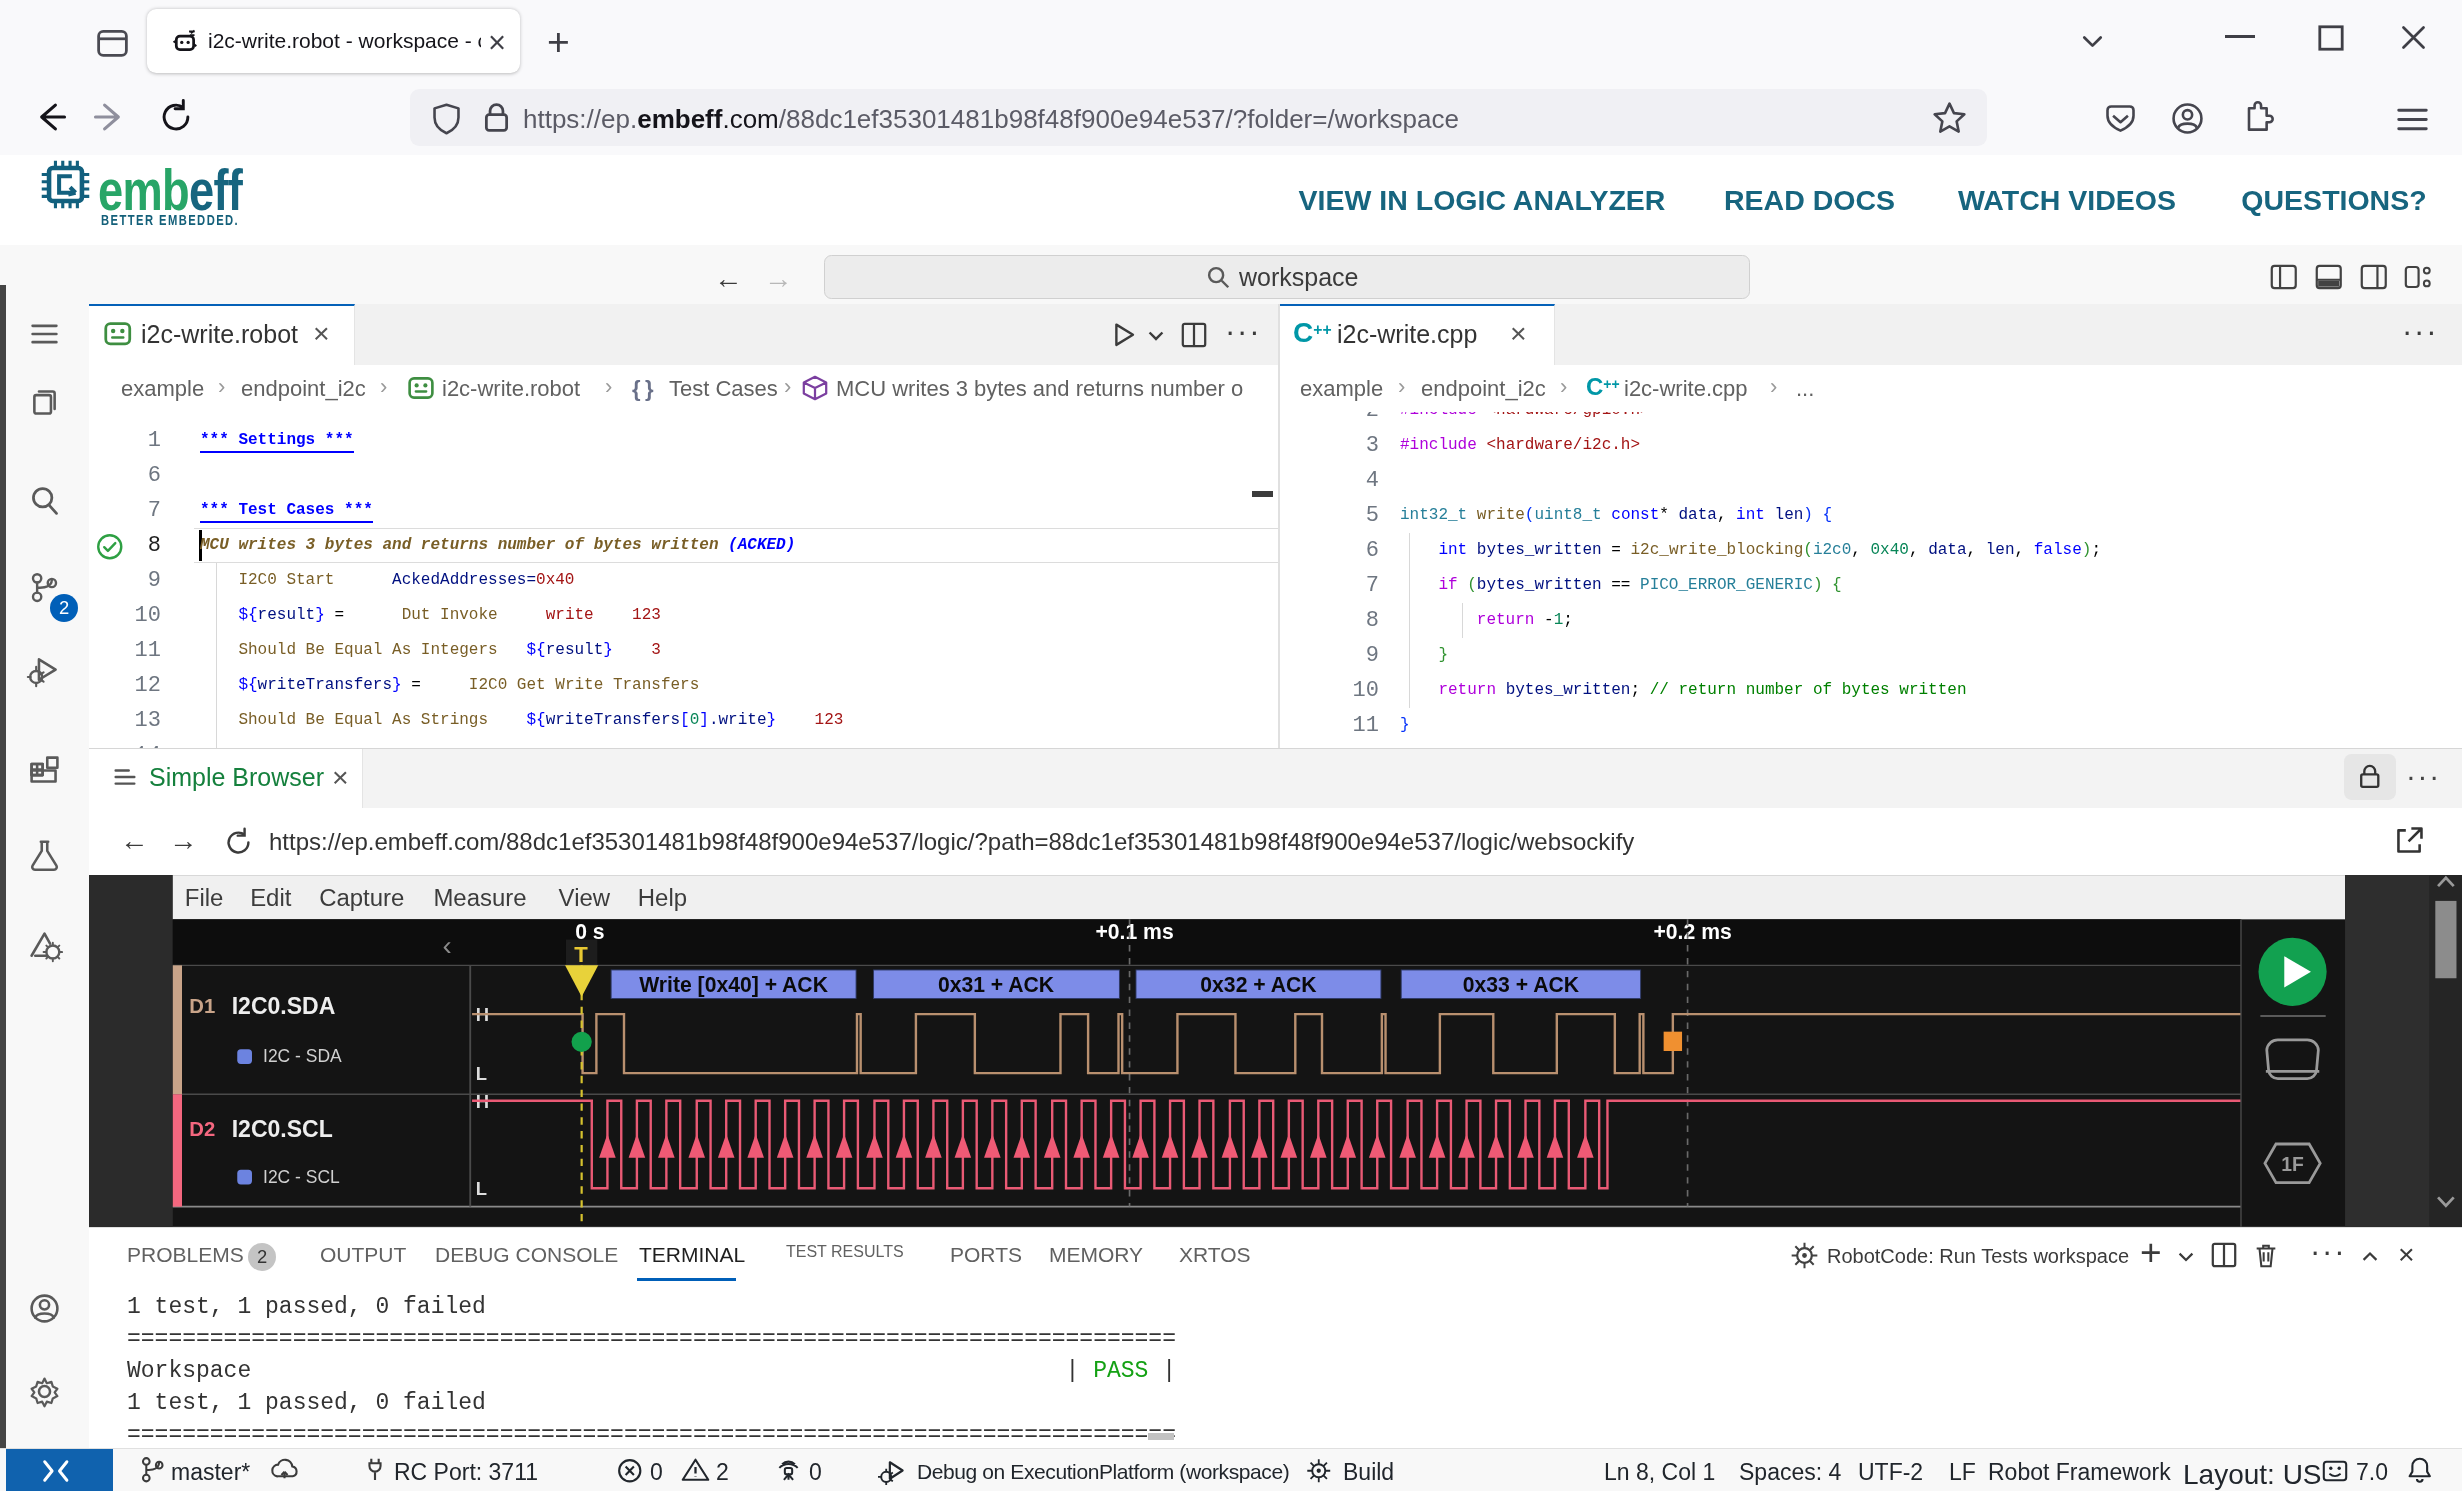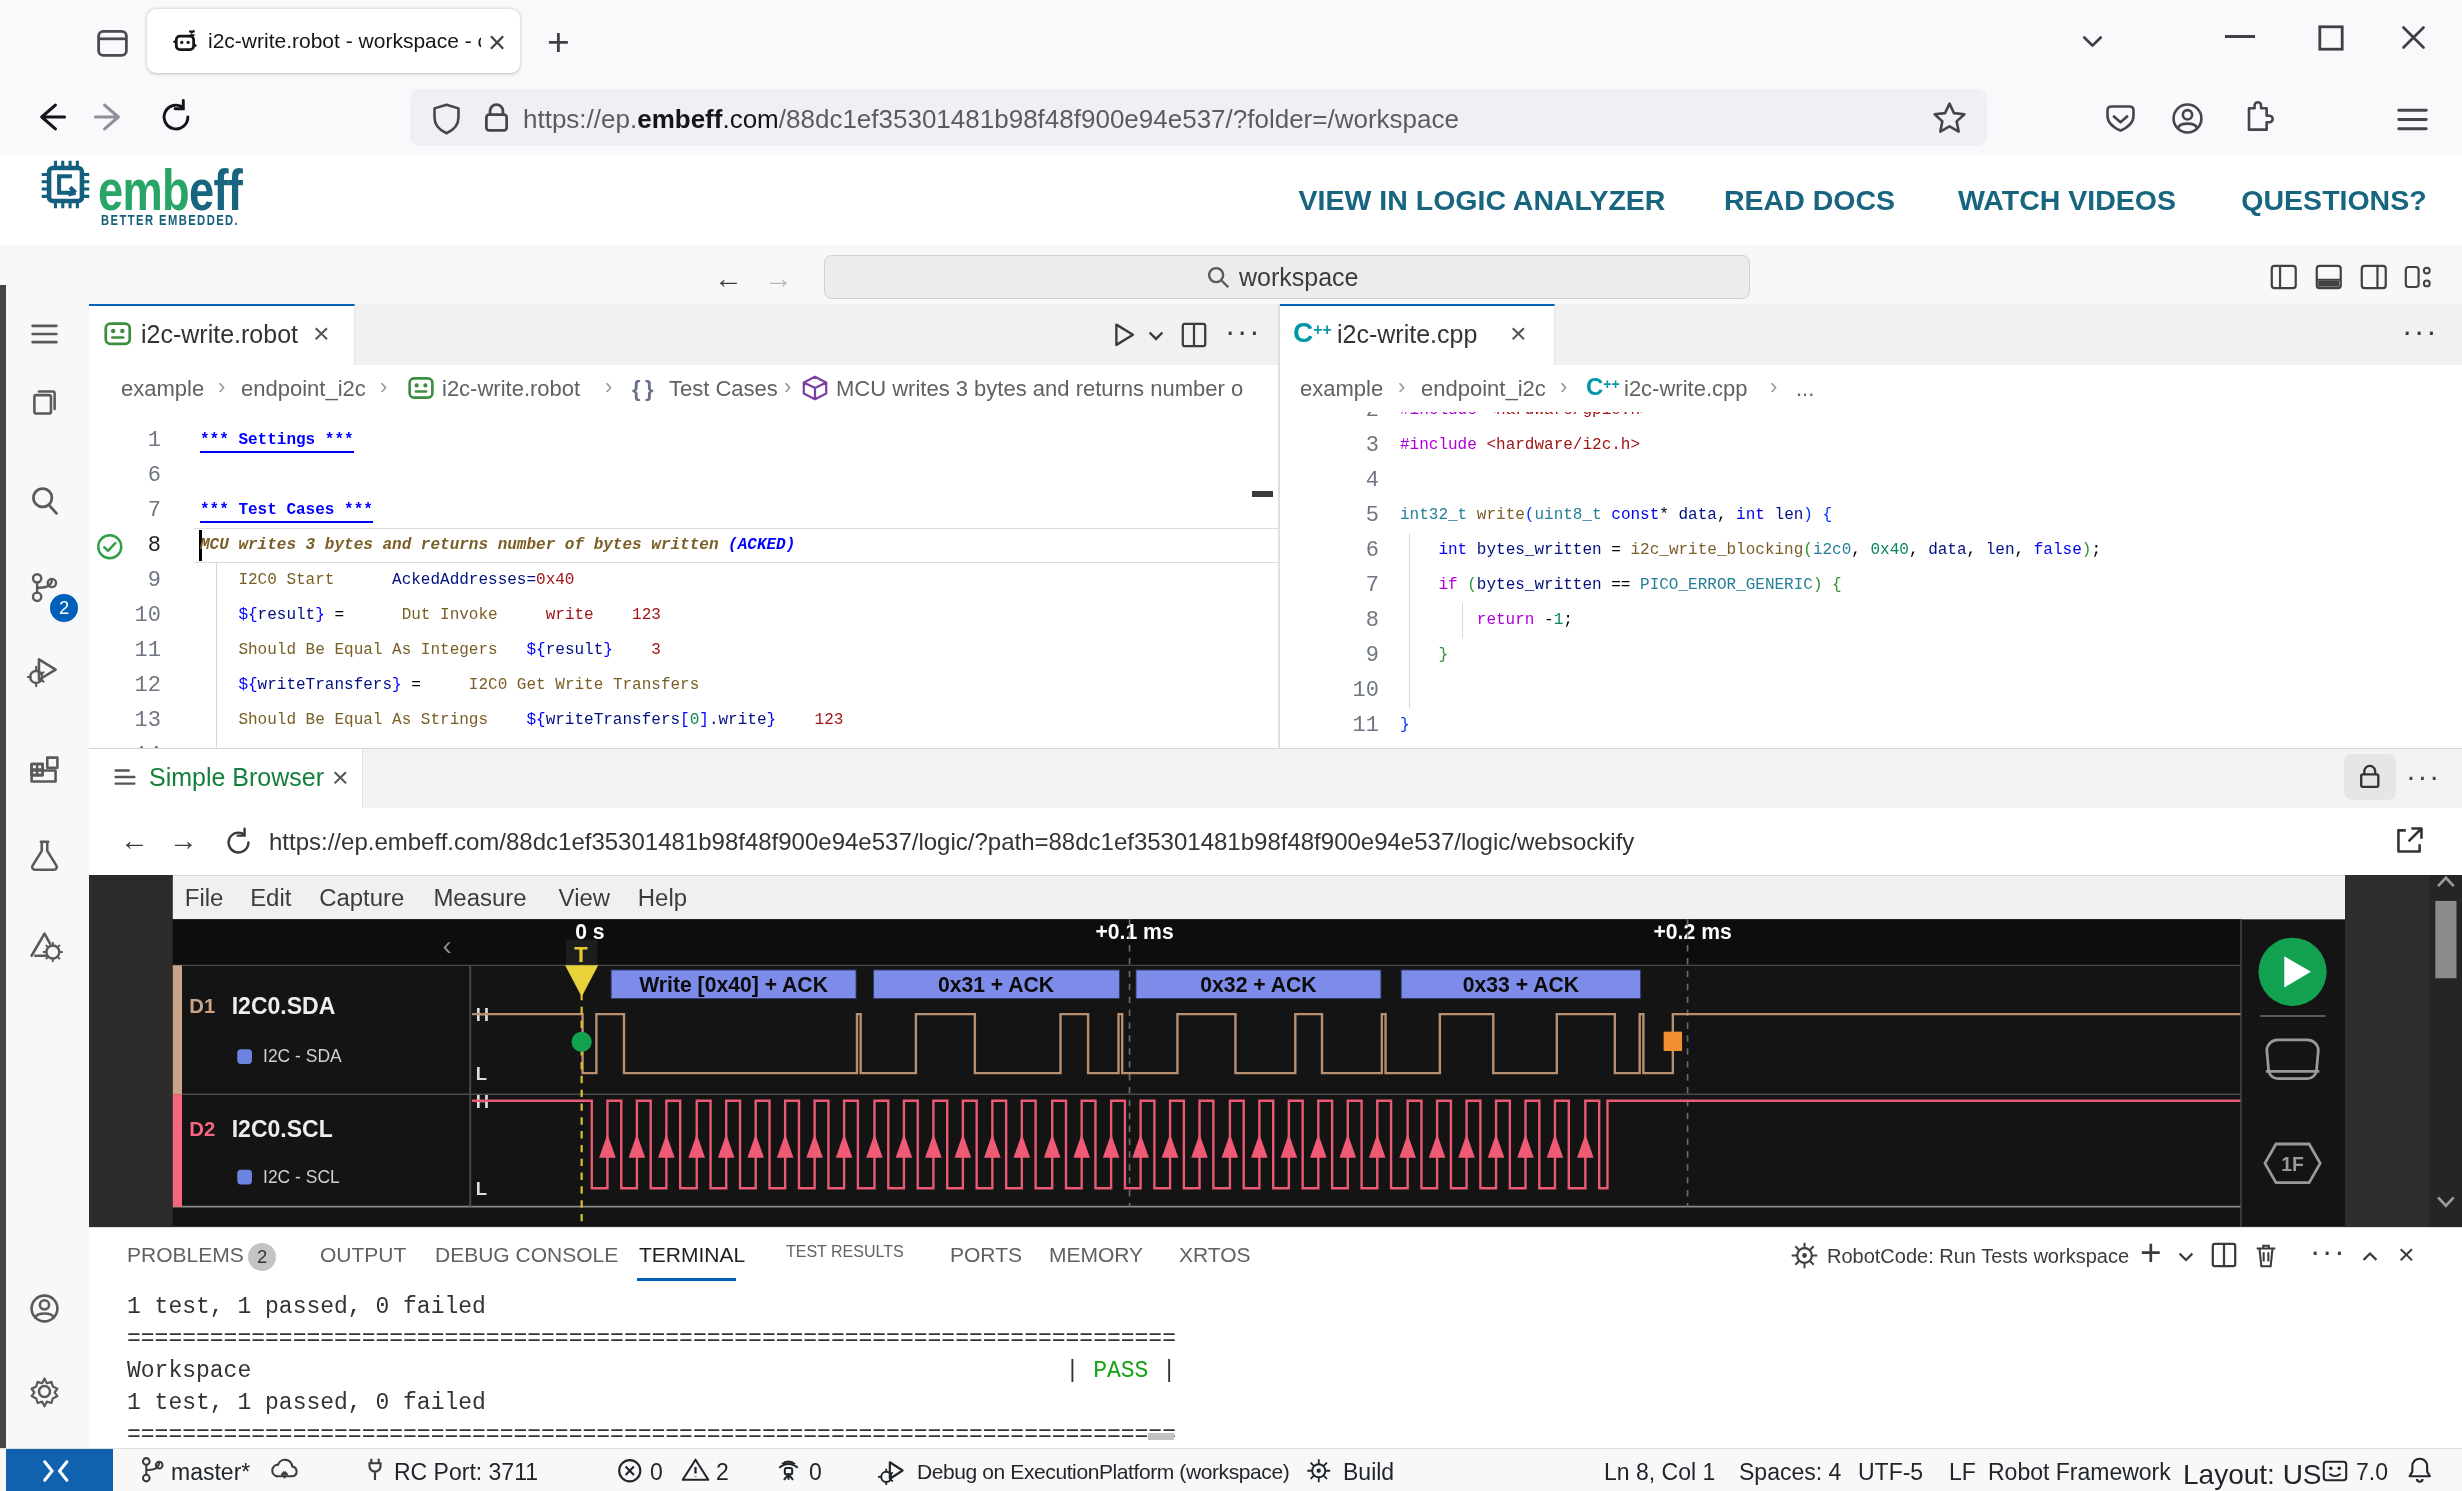--- a/index.html
+++ b/index.html
@@ -295,20 +295,21 @@
   <div class="ln" style="left:27px;top:296px;">11</div>
   <div class="abs" style="left:129px;top:121px;width:1.4px;height:175px;background:#d8d8d8;"></div>
   <div class="abs" style="left:182px;top:191px;width:1.4px;height:35px;background:#d8d8d8;"></div>
   <pre class="cl mono" style="left:120px;top:-19.3px;"><span class="pu">#include</span> <span class="rd">&lt;hardware/gpio.h&gt;</span></pre>
   <pre class="cl mono" style="left:120px;top:15.7px;"><span class="pu">#include</span> <span class="rd">&lt;hardware/i2c.h&gt;</span></pre>
   <pre class="cl mono" style="left:120px;top:86px;"><span class="te">int32_t</span> <span class="ol">write</span><span class="k1">(</span><span class="te">uint8_t</span> <span class="bl">const</span>* <span class="nv">data</span>, <span class="bl">int</span> <span class="nv">len</span><span class="k1">)</span> <span class="k1">{</span></pre>
   <pre class="cl mono" style="left:120px;top:121px;">    <span class="bl">int</span> <span class="nv">bytes_written</span> = <span class="ol">i2c_write_blocking</span><span class="k2">(</span><span class="te">i2c0</span>, <span class="gn">0x40</span>, <span class="nv">data</span>, <span class="nv">len</span>, <span class="bl">false</span><span class="k2">)</span>;</pre>
   <pre class="cl mono" style="left:120px;top:156px;">    <span class="pu">if</span> <span class="k2">(</span><span class="nv">bytes_written</span> == <span class="te">PICO_ERROR_GENERIC</span><span class="k2">)</span> <span class="k2">{</span></pre>
   <pre class="cl mono" style="left:120px;top:191px;">        <span class="pu">return</span> -<span class="gn">1</span>;</pre>
   <pre class="cl mono" style="left:120px;top:226px;">    <span class="k2">}</span></pre>
+  <pre class="cl mono" style="left:120px;top:261px;">    <span class="pu">return</span> <span class="nv">bytes_written</span>; <span class="cm">// return number of bytes written</span></pre>
   <pre class="cl mono" style="left:120px;top:296px;"><span class="k1">}</span></pre>
 </div>
 
 
 <div class="abs" style="left:89px;top:748px;width:2373px;height:60px;background:#f3f3f3;border-top:0.9px solid #d6d6d6;box-sizing:border-box;"></div>
 <div class="abs" style="left:89px;top:749px;width:274px;height:59px;background:#fff;border-right:0.9px solid #e4e4e4;box-sizing:border-box;"></div>
 <svg class="abs" style="left:111px;top:764px;" width="28" height="28" viewBox="0 0 30 30">
         <path d="M5 7 H19 M5 14 H25 M5 21 H25" stroke="#555" stroke-width="2.6" stroke-linecap="round"></path>
       </svg>
 <div class="abs" style="left:149px;top:763px;font-size:25px;color:#15803d;">Simple Browser</div>
@@ -544,21 +545,21 @@
       </svg>
 <div class="abs" style="left:917px;top:1460px;font-size:21px;letter-spacing:-0.4px;color:#21262c;">Debug on ExecutionPlatform (workspace)</div>
 <svg class="abs" style="left:1304px;top:1456px;" width="29.5" height="29.5" viewBox="0 0 36 36">
         <circle cx="18" cy="18" r="8" fill="none" stroke="#21262c" stroke-width="2.4"></circle>
         <circle cx="18" cy="18" r="2.6" fill="#21262c"></circle>
         <path d="M18 10 V4 M18 26 v6 M10 18 H4 M26 18 h6 M12.3 12.3 L8 8 M23.7 23.7 L28 28 M23.7 12.3 L28 8 M12.3 23.7 L8 28" stroke="#21262c" stroke-width="2.2" fill="none"></path>
       </svg>
 <div class="abs" style="left:1343px;top:1459px;font-size:23px;color:#21262c;">Build</div>
 <div class="abs" style="left:1604px;top:1459px;font-size:23px;color:#21262c;">Ln 8, Col 1</div>
 <div class="abs" style="left:1739px;top:1459px;font-size:23px;color:#21262c;">Spaces: 4</div>
-<div class="abs" style="left:1858px;top:1459px;font-size:23px;color:#21262c;">UTF-5</div>
+<div class="abs" style="left:1858px;top:1459px;font-size:23px;color:#21262c;">UTF-2</div>
 <div class="abs" style="left:1949px;top:1459px;font-size:23px;color:#21262c;">LF</div>
 <div class="abs" style="left:1988px;top:1459px;font-size:23px;color:#21262c;">Robot Framework</div>
 <div class="abs" style="left:2183px;top:1459px;font-size:28px;color:#21262c;">Layout: US</div>
 <svg class="abs" style="left:2321px;top:1457px;" width="28" height="28" viewBox="0 0 30 30">
         <rect x="3" y="5" width="24" height="20" rx="3" fill="none" stroke="#21262c" stroke-width="2.2"></rect>
         <circle cx="10.5" cy="12" r="1.8" fill="#21262c"></circle>
         <circle cx="19.5" cy="12" r="1.8" fill="#21262c"></circle>
         <path d="M9 18 q6 5 12 0" fill="none" stroke="#21262c" stroke-width="2"></path>
       </svg>
 <div class="abs" style="left:2356px;top:1459px;font-size:23px;color:#21262c;">7.0</div>

